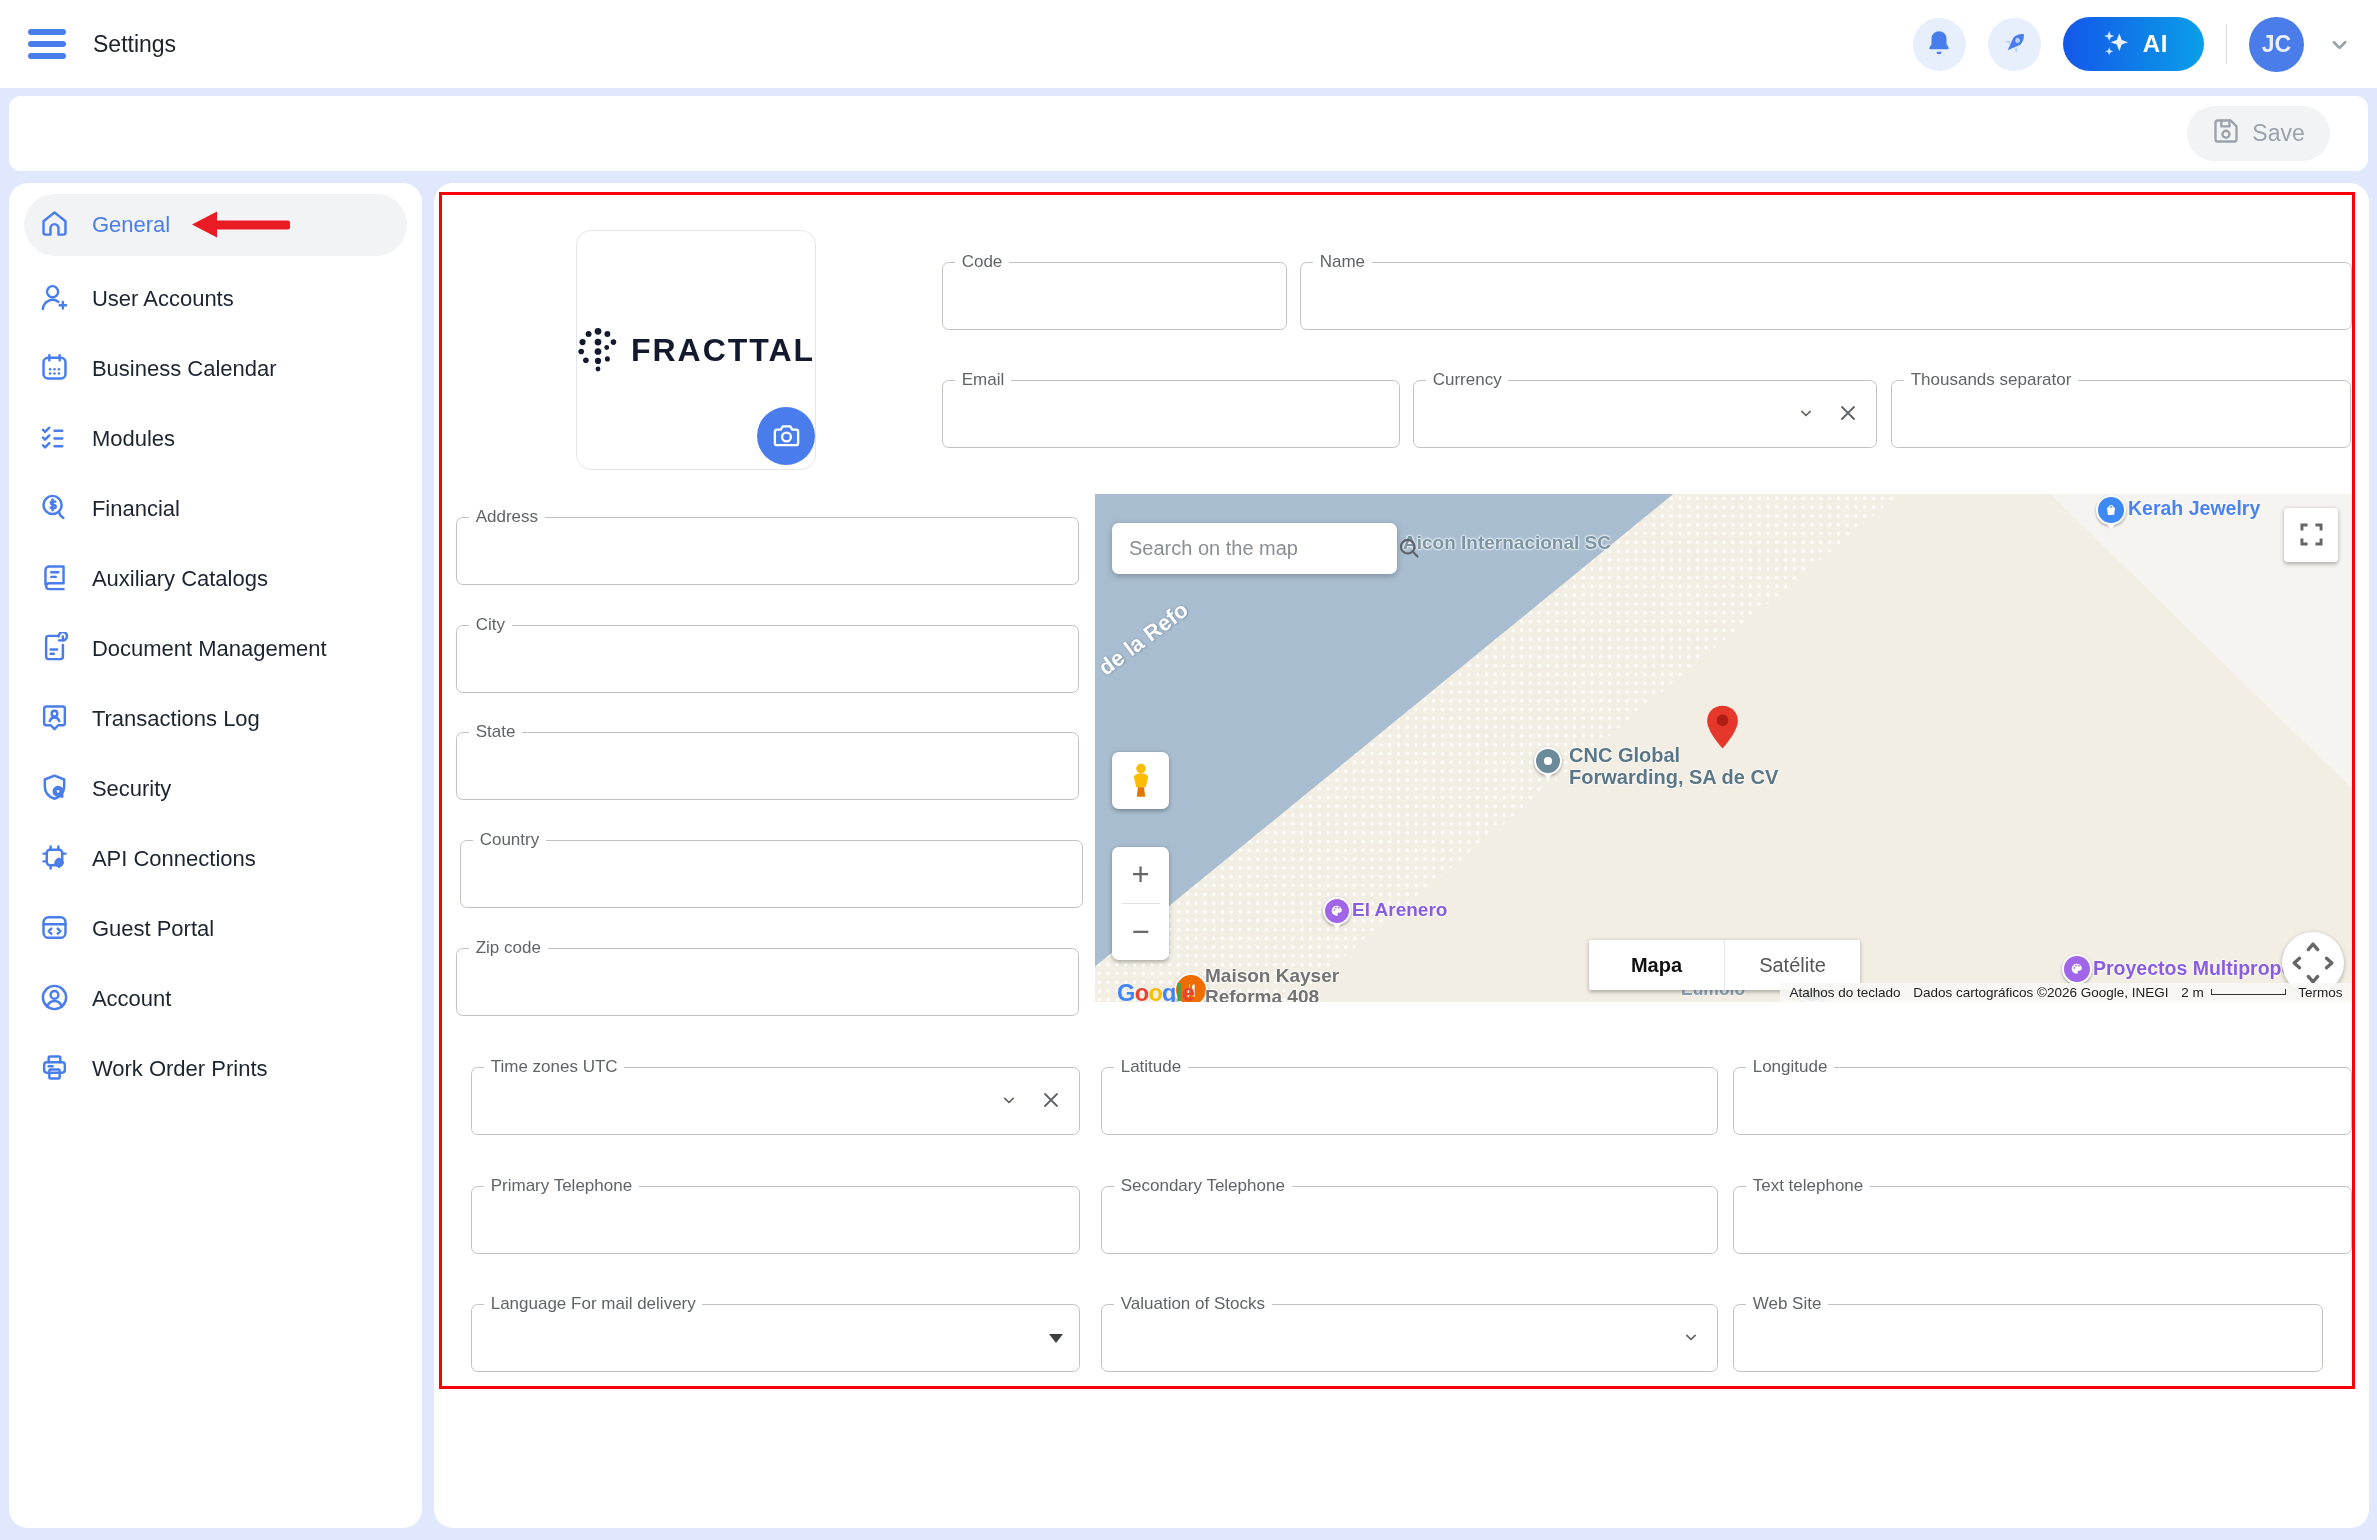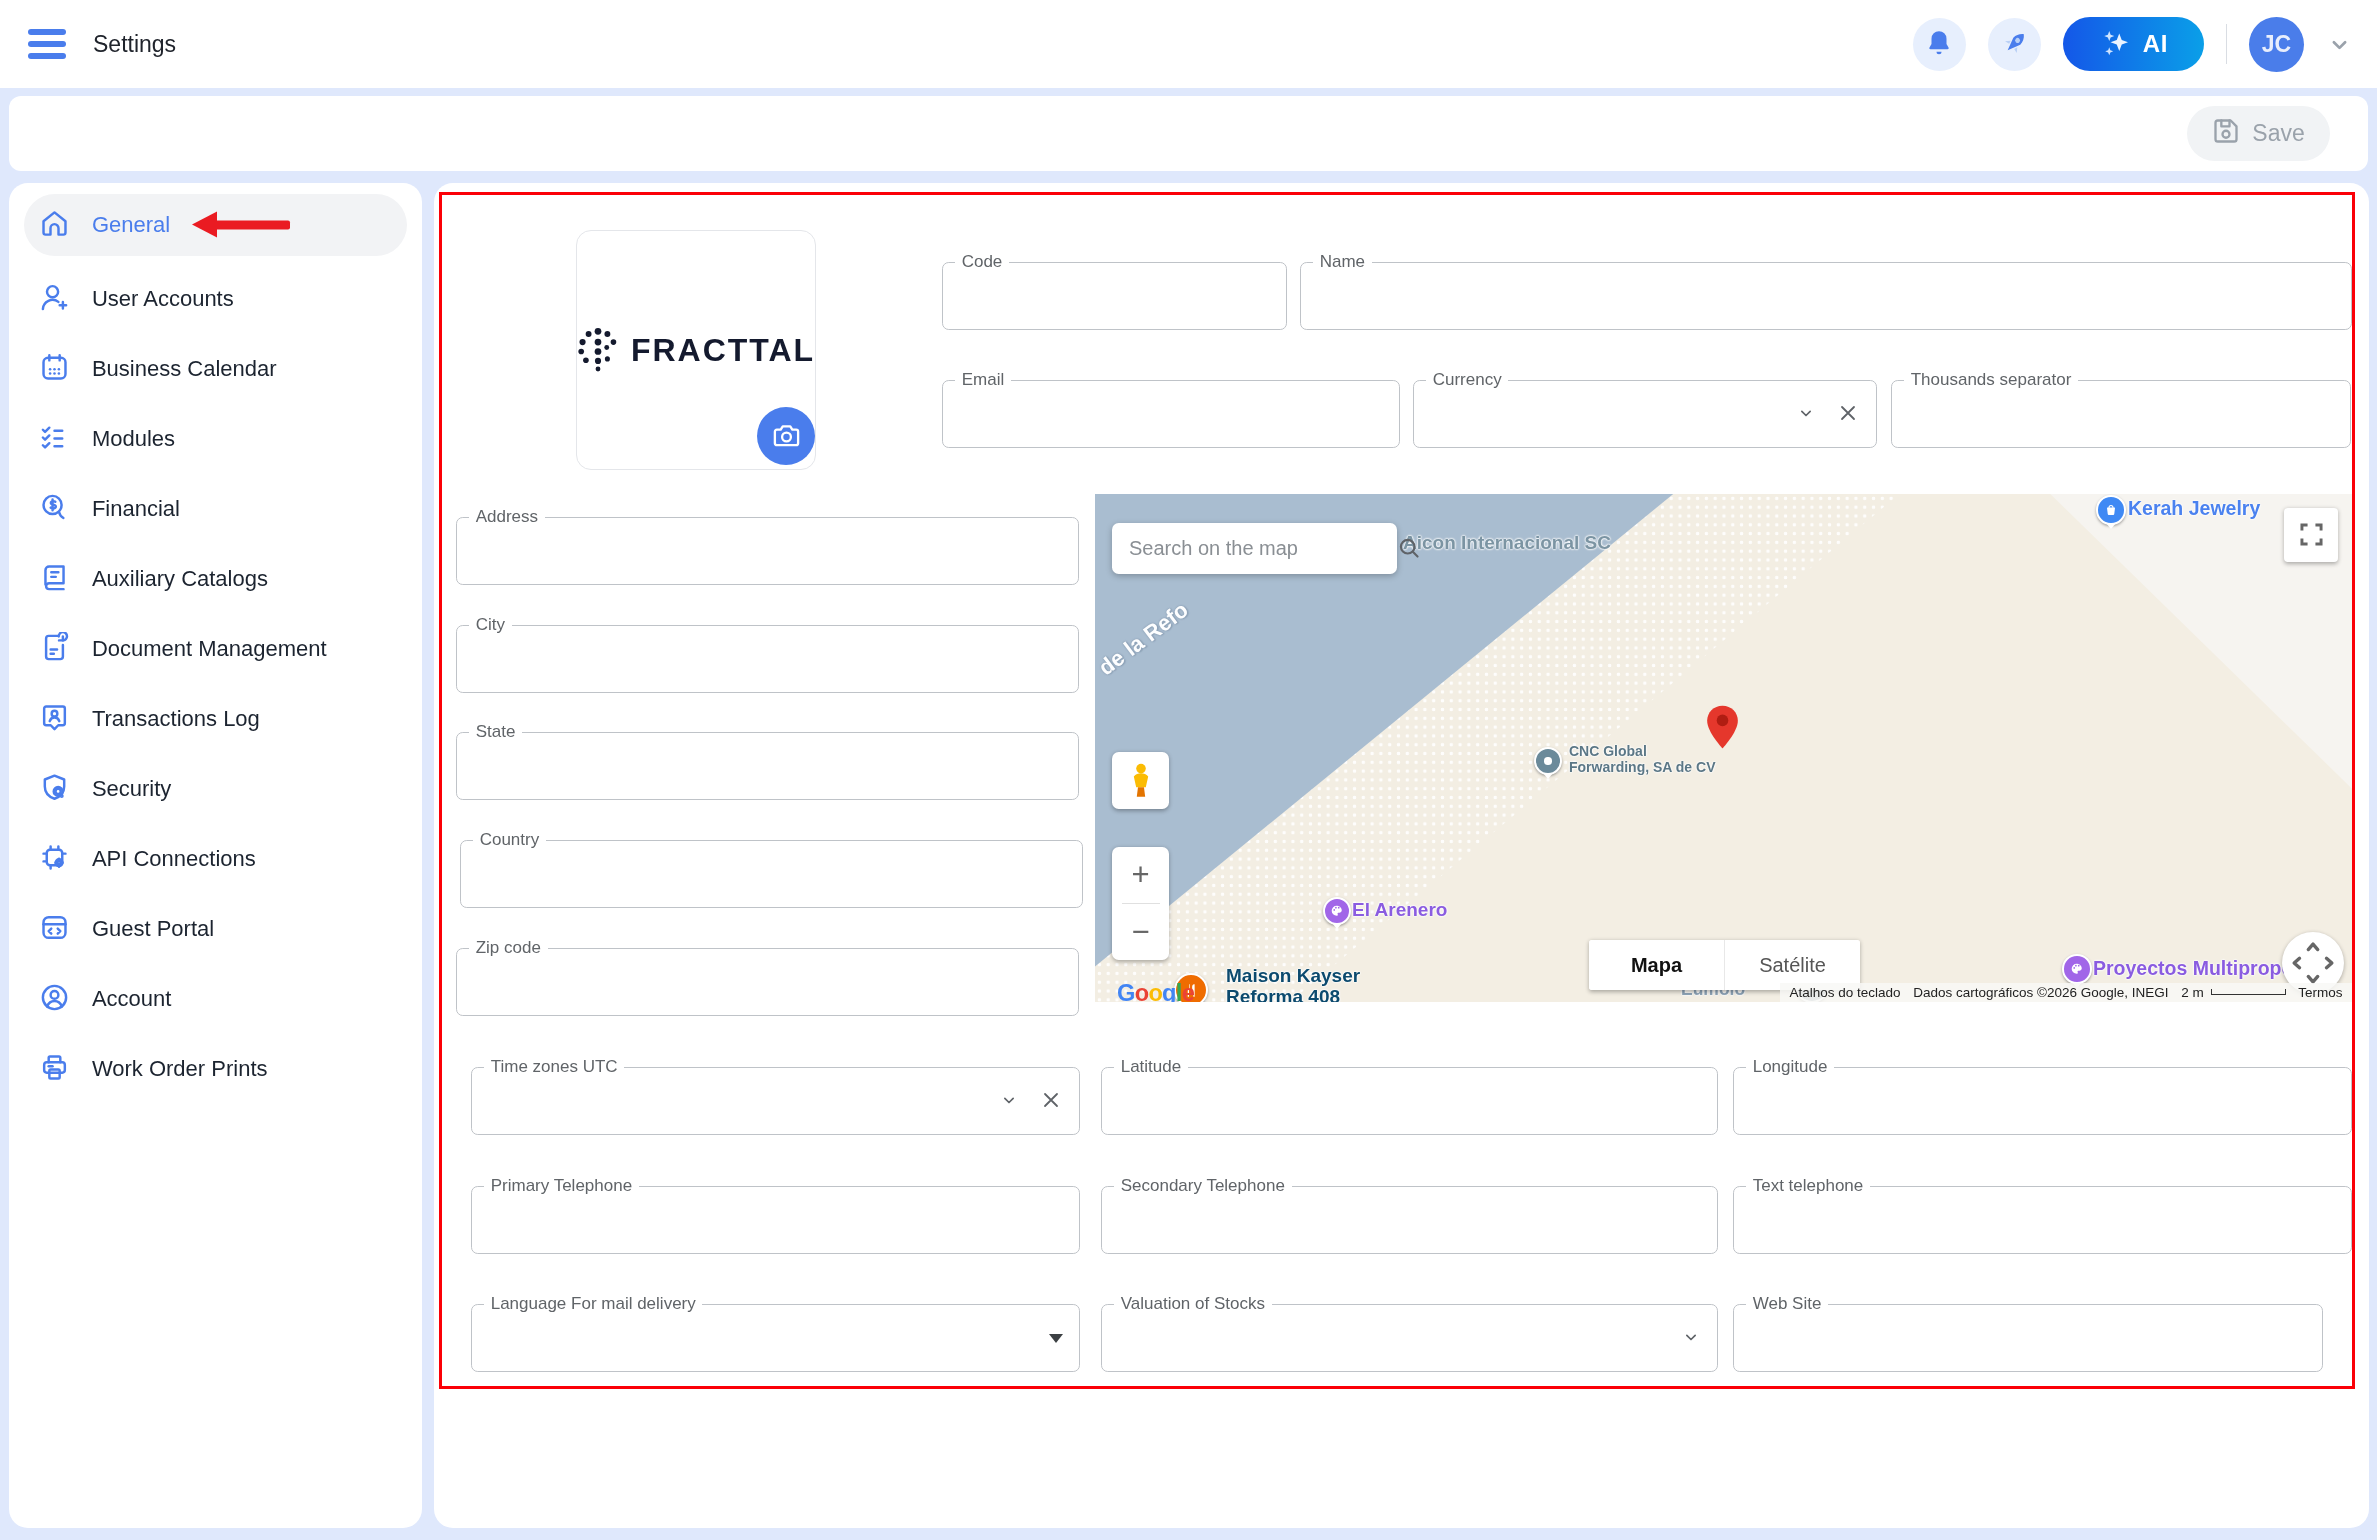--- a/index.html
+++ b/index.html
@@ -376,21 +376,21 @@
       <div class="redpin">
         <svg width="43" height="58" viewBox="0 0 24 34">
             <path fill="#e5372c" d="M12 1C6.9 1 3 4.9 3 9.8c0 6.6 9 16.2 9 16.2s9-9.6 9-16.2C21 4.9 17.1 1 12 1z"></path>
             <circle cx="12" cy="9.6" r="3.4" fill="#b01d12"></circle>
           </svg>
       </div>
 
       <div class="marker" style="left:439px;top:253px;width:24px;height:24px;background:#6b8a9a;">
           <span style="width:7.4px;height:7.4px;border-radius:50%;background:#fff;"></span>
         </div>
-      <div class="poi-lbl" style="left:474px;top:250px;font-size:14px;color:#5b7786;">
+      <div class="poi-lbl" style="left:474px;top:250px;font-size:20px;color:#5b7786;">
         <div>CNC Global</div>
           <div>Forwarding, SA de CV</div>
       </div>
 
       <div class="marker" style="left:228px;top:403px;width:24px;height:24px;background:#a166e8;">
         <svg width="13.5" height="13.5" viewBox="0 0 24 24" fill="#ffffff">
             <path d="M12 3a9 9 0 1 0 0 18c1.4 0 2-.8 2-1.7 0-.8-.6-1.3-.6-2.1 0-1 .8-1.7 1.9-1.7H17A5 5 0 0 0 21 11 8.7 8.7 0 0 0 12 3zm-4.5 9a1.5 1.5 0 1 1 0-3 1.5 1.5 0 0 1 0 3zm3-4a1.5 1.5 0 1 1 0-3 1.5 1.5 0 0 1 0 3zm5 0a1.5 1.5 0 1 1 0-3 1.5 1.5 0 0 1 0 3z"></path>
           </svg>
       </div>
       <div class="poi-lbl" style="left:257px;top:405px;font-size:19px;color:#8a5ce0;">El Arenero</div>
@@ -412,21 +412,21 @@
       <div class="poi-lbl" style="left:586px;top:486px;font-size:17.5px;color:#8fa5b8;">Eumolo</div>
       <div class="marker" style="left:700px;top:475px;width:30px;height:30px;background:#8a9aa5;">
           <span style="width:8px;height:8px;border-radius:50%;background:#fff;"></span>
         </div>
 
       <div class="marker" style="left:79px;top:479px;width:30px;height:30px;background:#ef6c00;">
         <svg width="15" height="15" viewBox="0 0 24 24" fill="#ffffff">
             <path d="M8 2v7a2 2 0 0 1-2 2v11h2V11h1V2H8zm8 0c-1.7 0-3 2-3 5 0 2.2.8 3.6 2 4v11h2V2h-1z"></path>
           </svg>
       </div>
-      <div class="poi-lbl" style="left:110px;top:471px;font-size:19px;color:#0c4a6e;margin-left:21px;">
+      <div class="poi-lbl" style="left:110px;top:471px;font-size:19px;color:#737373;">
         <div>Maison Kayser</div>
           <div>Reforma 408</div>
       </div>
 
       <div class="mbtn" style="left:1189px;top:14px;width:54px;height:54px;border-radius:4px;">
         <span><svg width="27" height="27" viewBox="0 0 24 24" fill="none" stroke="#666" stroke-width="2.6">
               <path d="M3.5 8.5v-5h5M15.5 3.5h5v5M20.5 15.5v5h-5M8.5 20.5h-5v-5"></path>
             </svg></span>
       </div>
 

